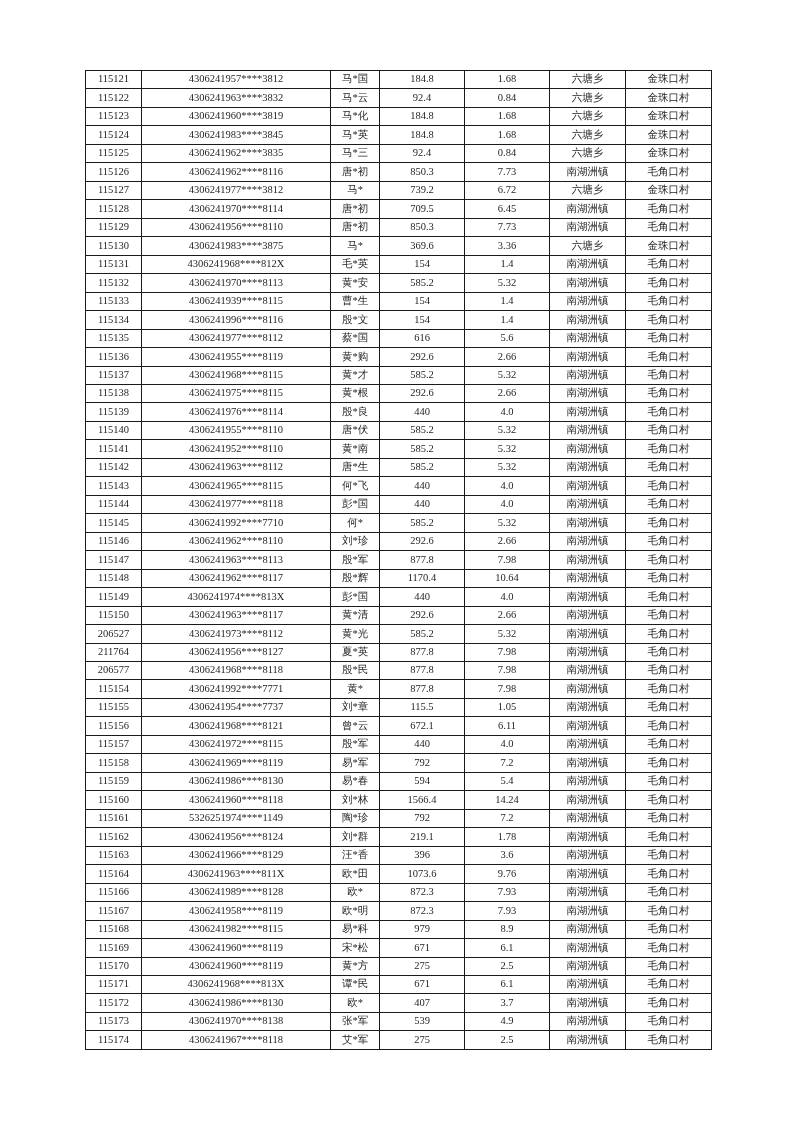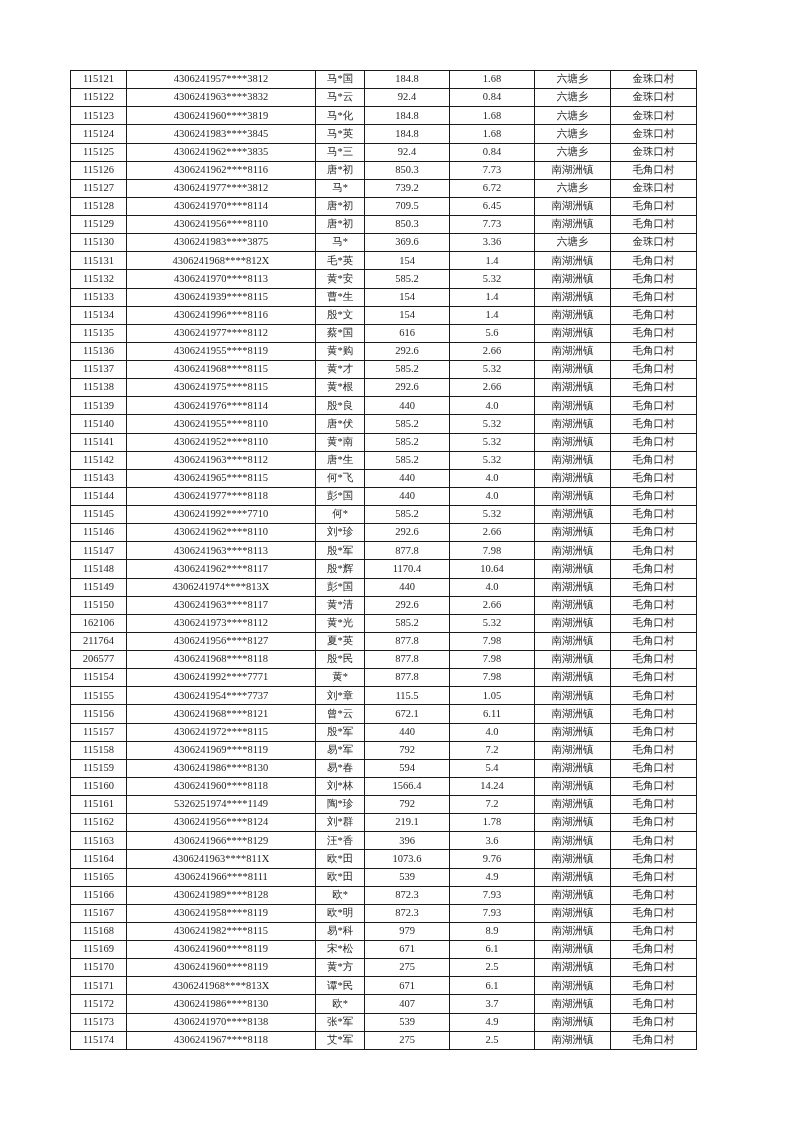--- a/index.html
+++ b/index.html
@@ -7,21 +7,21 @@
     position: relative;
     width: 794px;
     height: 1122px;
     background: #ffffff;
     overflow: hidden;
     font-family: "Liberation Serif", "DejaVu Serif", serif;
     color: #1a1a1a;
   }
   .table-wrap {
     position: absolute;
-    left: 70px;
+    left: 85px;
     top: 70px;
     width: 626px;
     height: 980px;
   }
   table.doc-table {
     width: 100%;
     height: 100%;
     border-collapse: collapse;
     table-layout: fixed;
   }
@@ -324,21 +324,21 @@
           <tr>
     <td>115150</td>
     <td>4306241963****8117</td>
     <td>黄*清</td>
     <td>292.6</td>
     <td>2.66</td>
     <td>南湖洲镇</td>
     <td>毛角口村</td>
   </tr>
           <tr>
-    <td>162106</td>
+    <td>206527</td>
     <td>4306241973****8112</td>
     <td>黄*光</td>
     <td>585.2</td>
     <td>5.32</td>
     <td>南湖洲镇</td>
     <td>毛角口村</td>
   </tr>
           <tr>
     <td>211764</td>
     <td>4306241956****8127</td>
@@ -446,29 +446,20 @@
     <td>3.6</td>
     <td>南湖洲镇</td>
     <td>毛角口村</td>
   </tr>
           <tr>
     <td>115164</td>
     <td>4306241963****811X</td>
     <td>欧*田</td>
     <td>1073.6</td>
     <td>9.76</td>
-    <td>南湖洲镇</td>
-    <td>毛角口村</td>
-  </tr>
-          <tr>
-    <td>115165</td>
-    <td>4306241966****8111</td>
-    <td>欧*田</td>
-    <td>539</td>
-    <td>4.9</td>
     <td>南湖洲镇</td>
     <td>毛角口村</td>
   </tr>
           <tr>
     <td>115166</td>
     <td>4306241989****8128</td>
     <td>欧*</td>
     <td>872.3</td>
     <td>7.93</td>
     <td>南湖洲镇</td>

